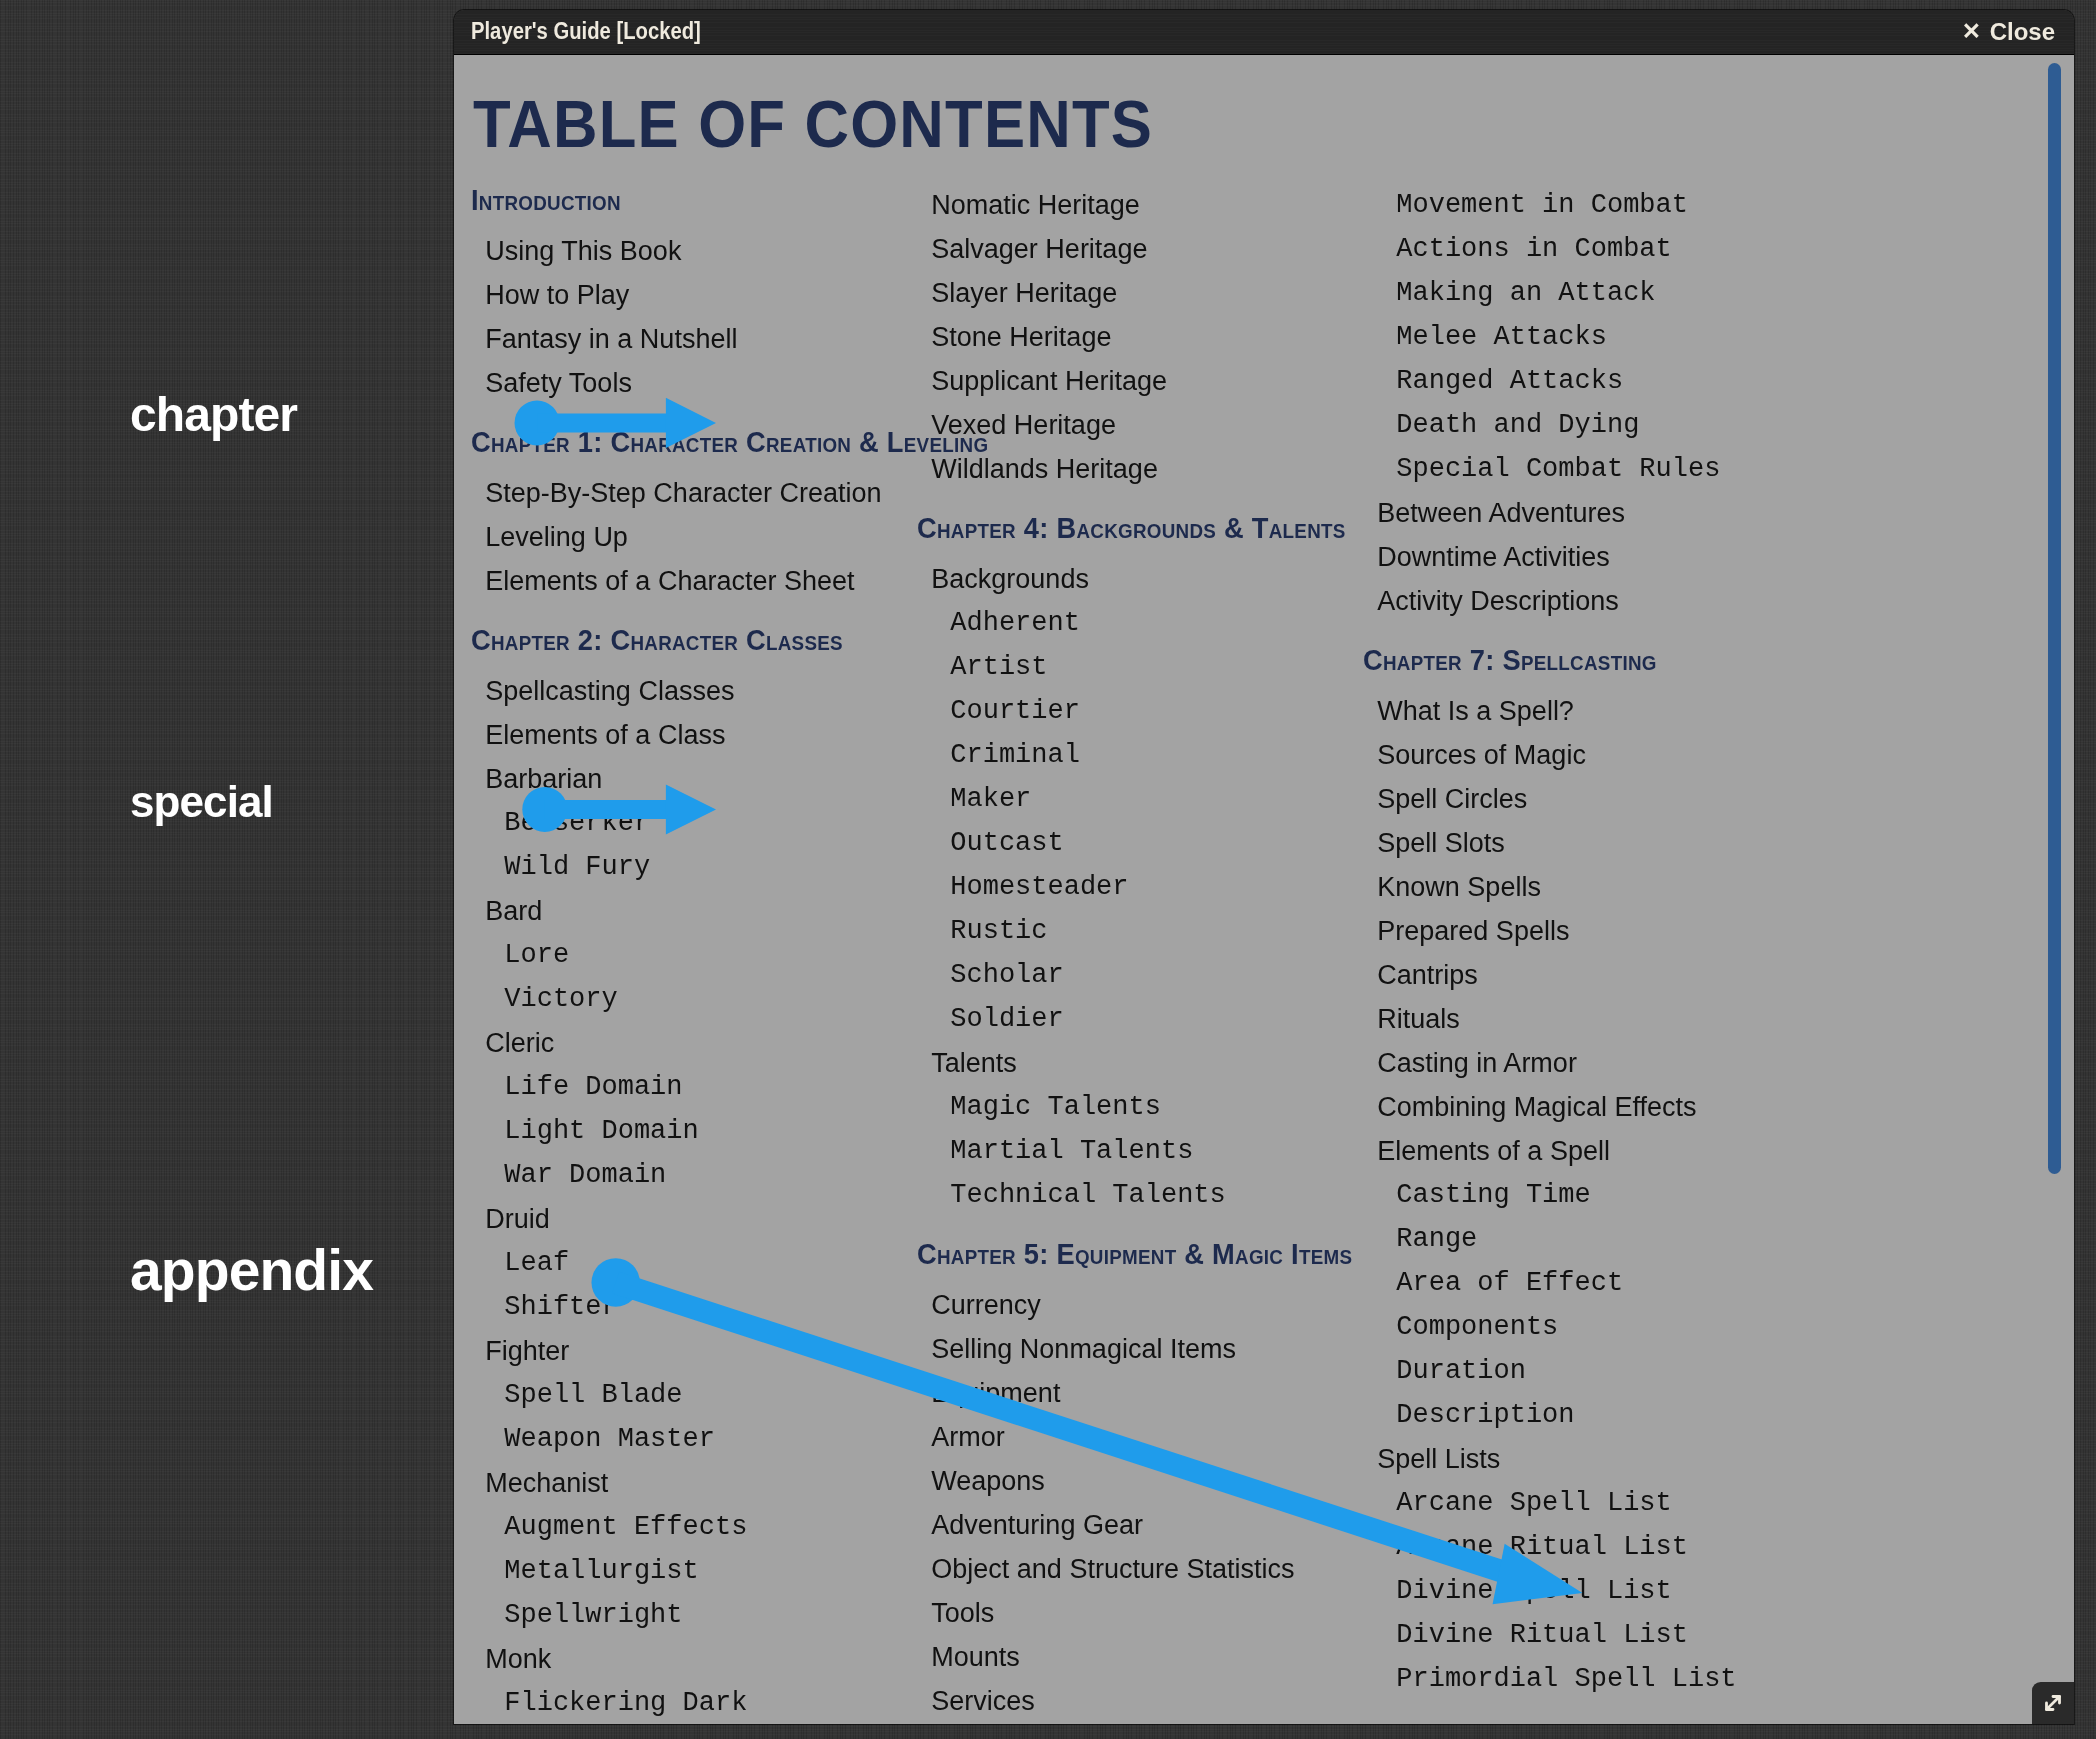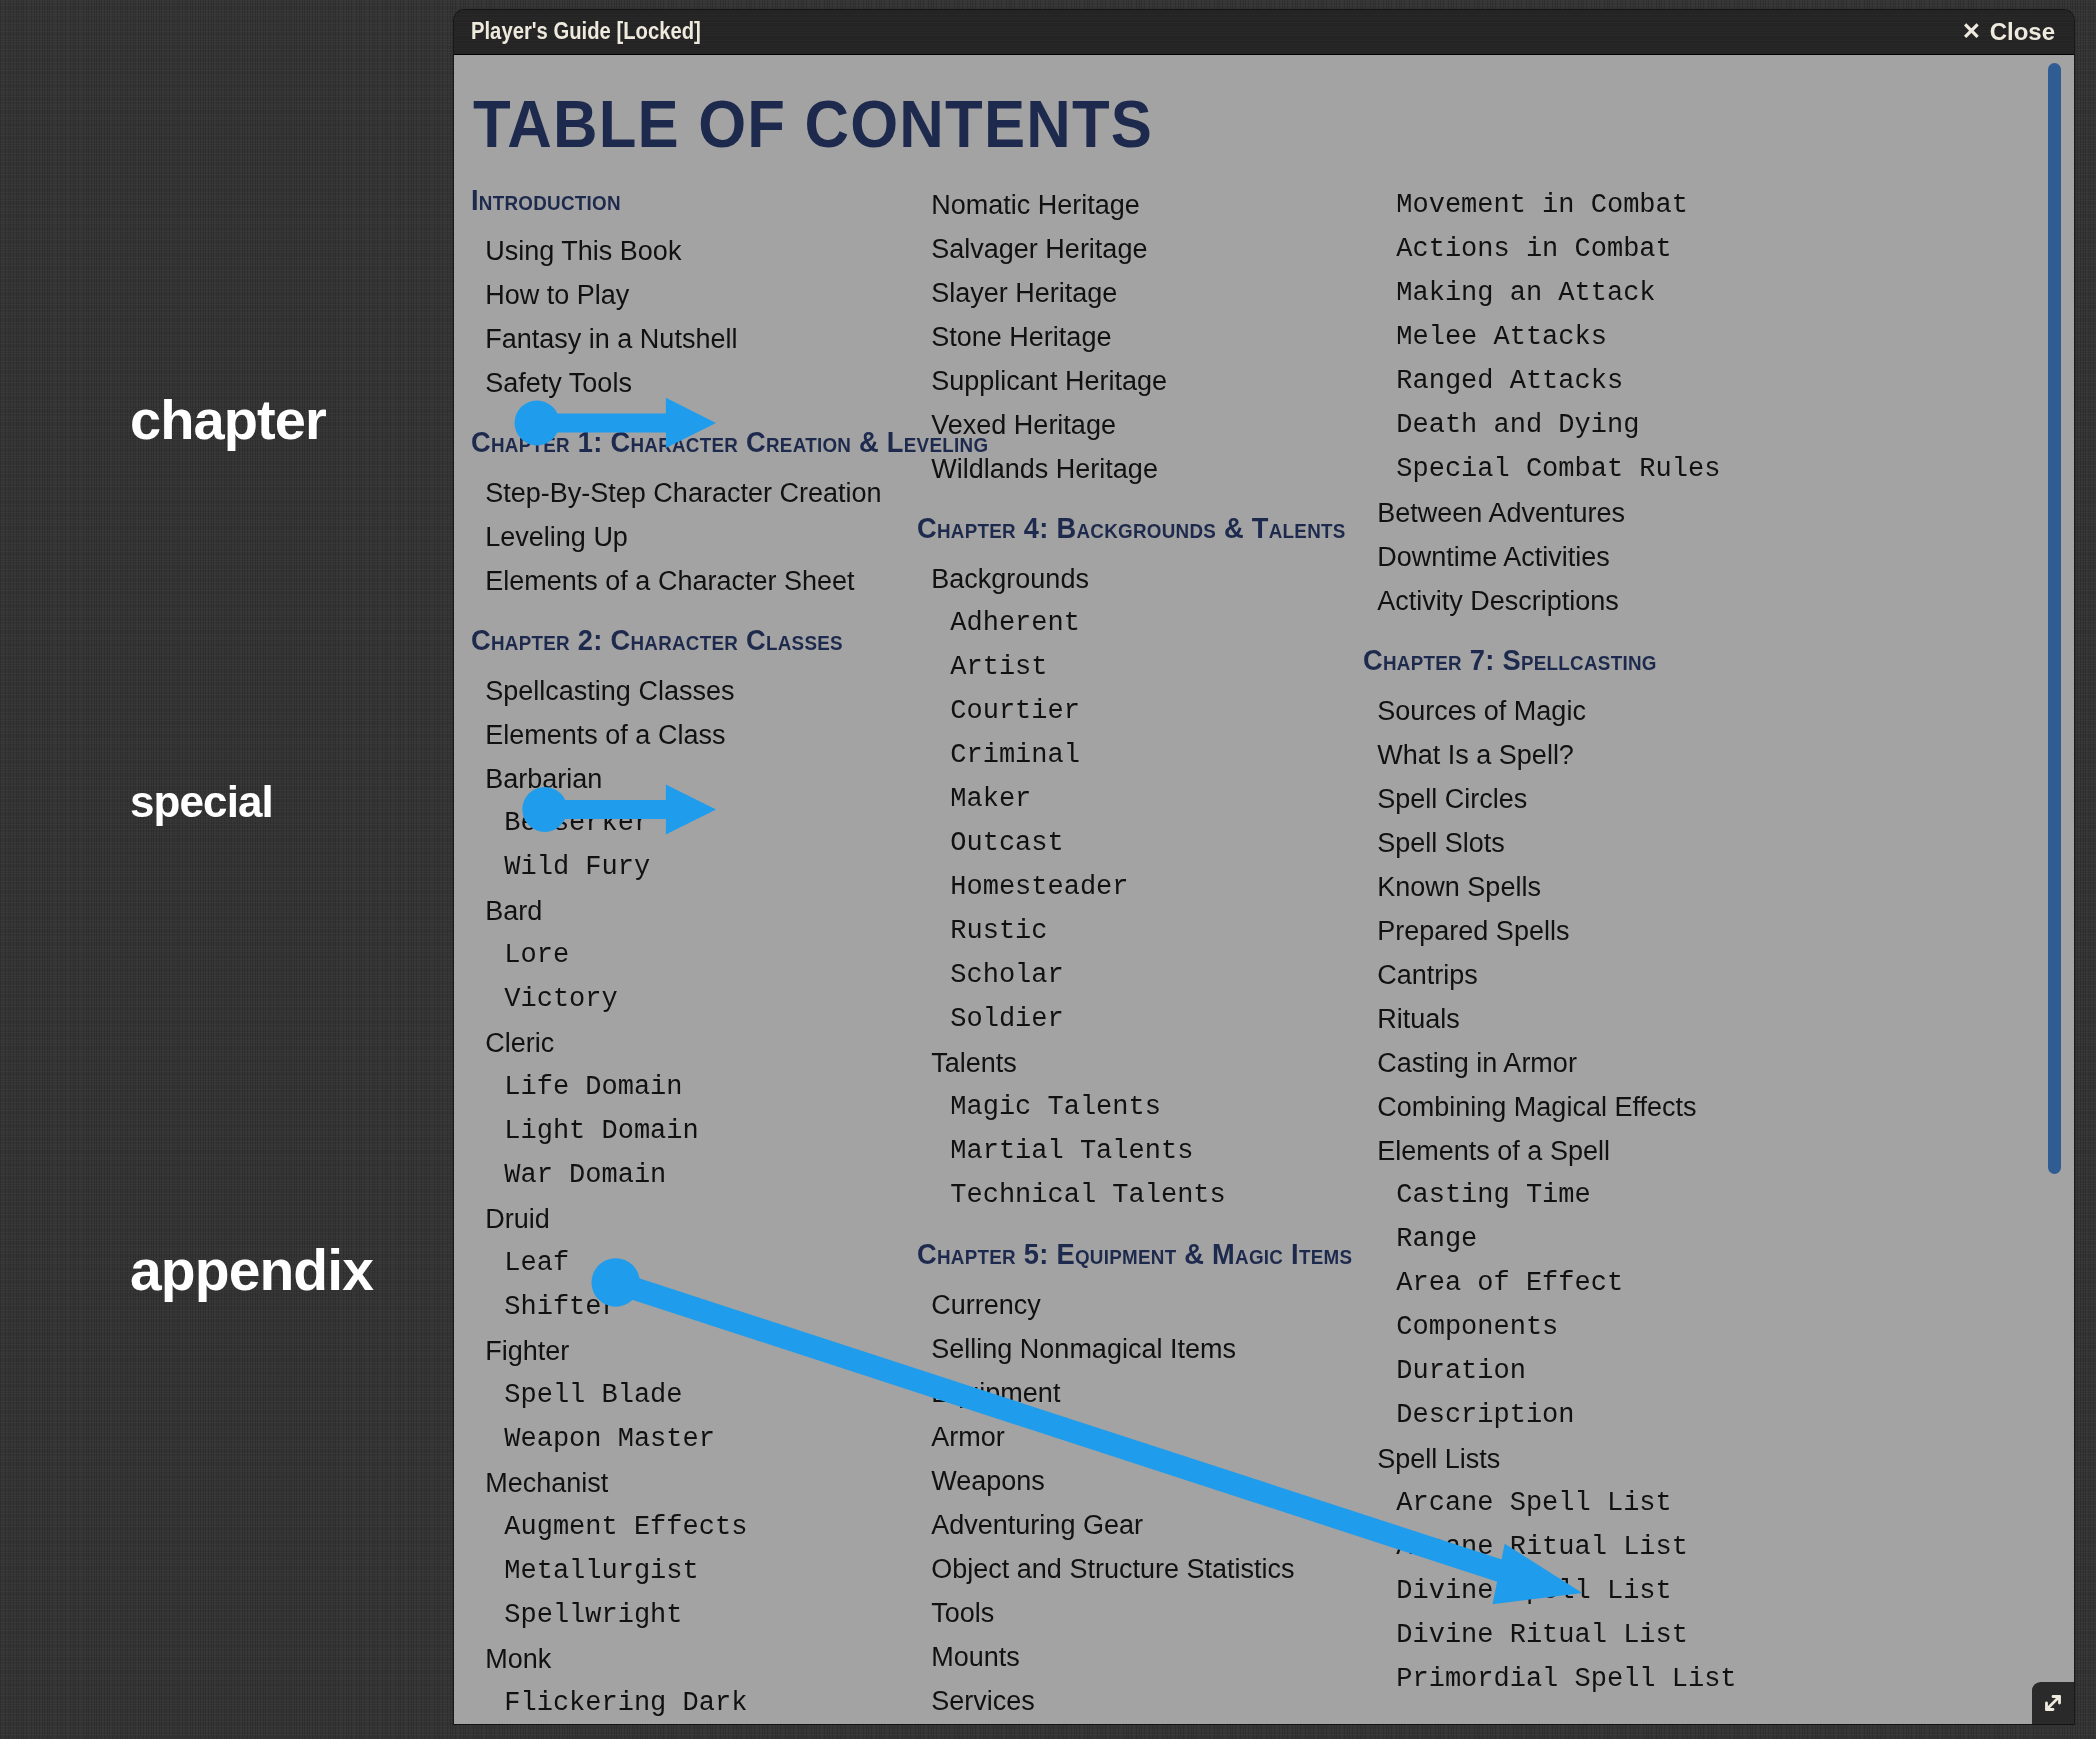--- a/index.html
+++ b/index.html
@@ -14,21 +14,21 @@
   }
 
   
   #annotations { position:absolute; inset:0; z-index:40; pointer-events:none; }
   .anno-label {
     position:absolute; color:#ffffff; font-weight:bold;
     font-family:"Liberation Sans", sans-serif;
     letter-spacing:-0.9px;
     white-space:nowrap;
   }
-  #anno-label-chapter  { left:130px; top:387px;  font-size:56px; }
+  #anno-label-chapter  { left:130px; top:387px;  font-size:48px; }
   #anno-label-special  { left:130px; top:777px;  font-size:44px; }
   #anno-label-appendix { left:130px; top:1237px; font-size:57px; }
   #anno-svg { position:absolute; inset:0; width:2097px; height:1740px; }
 
   
   #window {
     position:absolute; left:454px; top:9.5px; width:1620px; height:1714px;
     z-index:10;
     border-radius:10.4px 10.4px 0 0;
     overflow:hidden;
@@ -215,22 +215,22 @@
             <div class="toc-entry lvl2">Actions in Combat</div>
             <div class="toc-entry lvl2">Making an Attack</div>
             <div class="toc-entry lvl2">Melee Attacks</div>
             <div class="toc-entry lvl2">Ranged Attacks</div>
             <div class="toc-entry lvl2">Death and Dying</div>
             <div class="toc-entry lvl2">Special Combat Rules</div>
             <div class="toc-entry lvl1">Between Adventures</div>
             <div class="toc-entry lvl1">Downtime Activities</div>
             <div class="toc-entry lvl1">Activity Descriptions</div>
             <div class="toc-heading">Chapter 7: Spellcasting</div>
+            <div class="toc-entry lvl1">What Is a Spell?</div>
             <div class="toc-entry lvl1">Sources of Magic</div>
-            <div class="toc-entry lvl1">What Is a Spell?</div>
             <div class="toc-entry lvl1">Spell Circles</div>
             <div class="toc-entry lvl1">Spell Slots</div>
             <div class="toc-entry lvl1">Known Spells</div>
             <div class="toc-entry lvl1">Prepared Spells</div>
             <div class="toc-entry lvl1">Cantrips</div>
             <div class="toc-entry lvl1">Rituals</div>
             <div class="toc-entry lvl1">Casting in Armor</div>
             <div class="toc-entry lvl1">Combining Magical Effects</div>
             <div class="toc-entry lvl1">Elements of a Spell</div>
             <div class="toc-entry lvl2">Casting Time</div>

